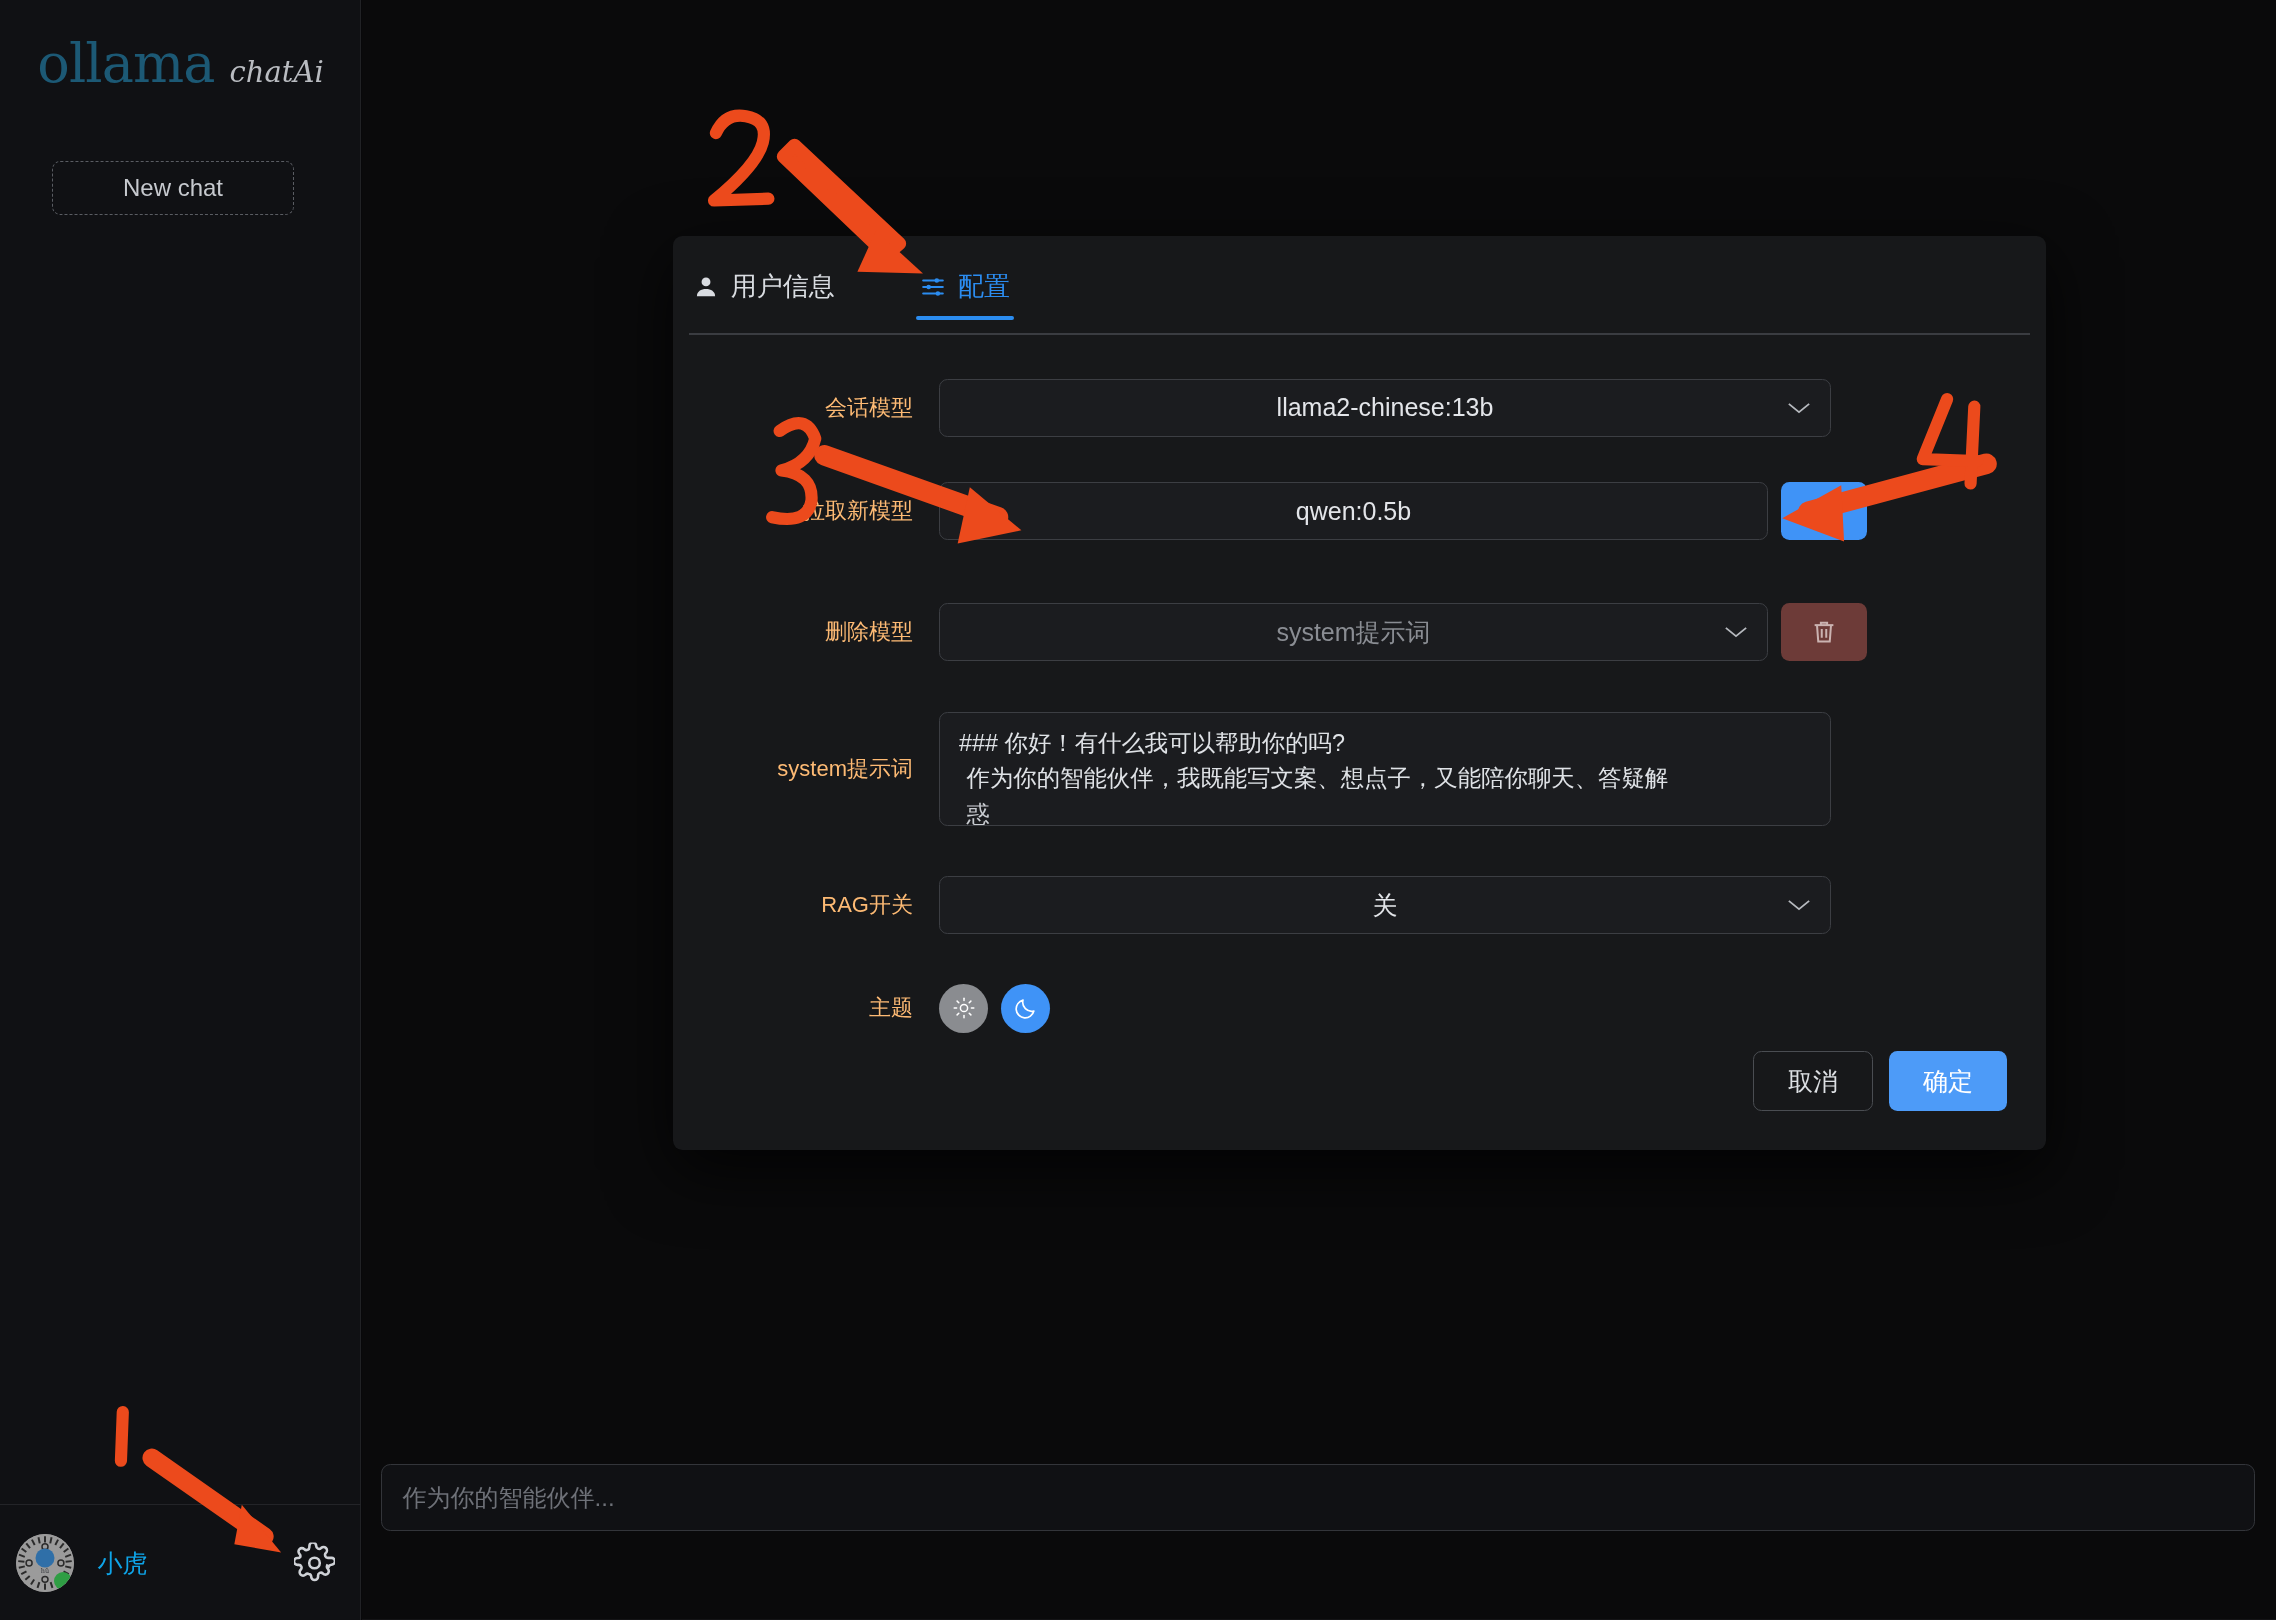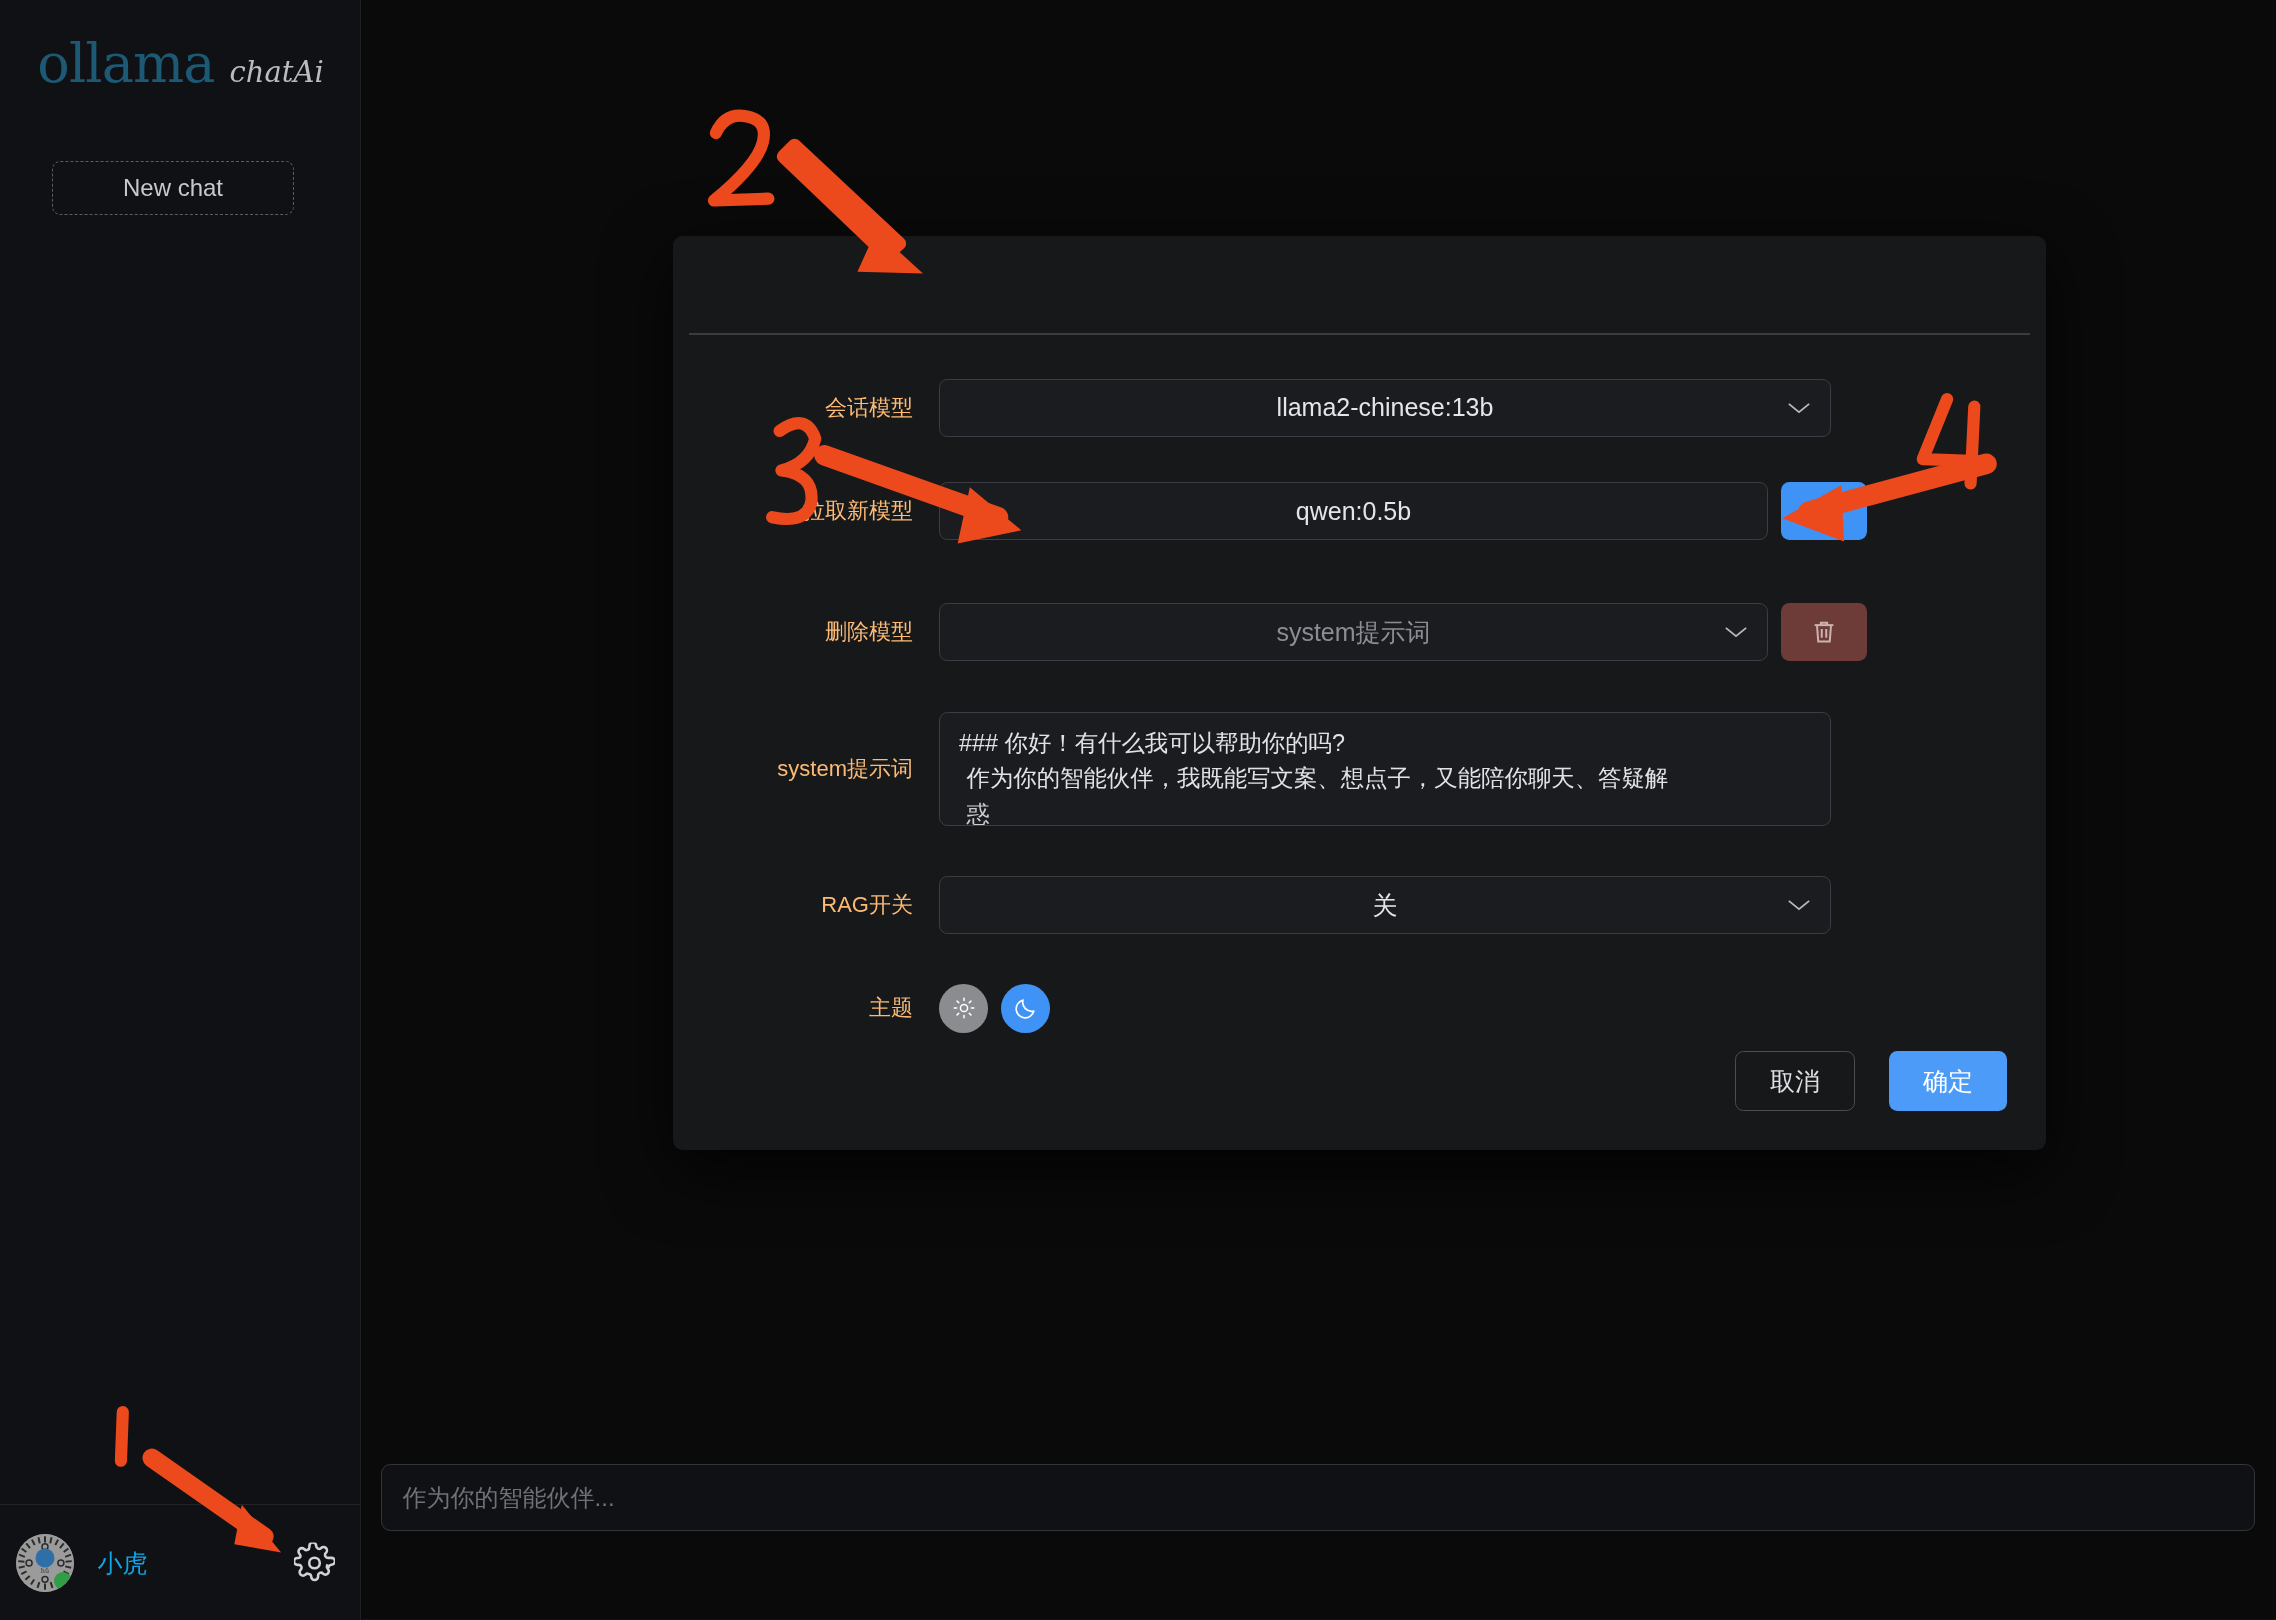--- a/index.html
+++ b/index.html
@@ -167,21 +167,21 @@
 
   .theme-dot {
     width: 49px; height: 49px; border-radius: 50%;
     display:flex; align-items:center; justify-content:center; cursor:pointer;
   }
   .theme-dot.light { background: #8a8c90; }
   .theme-dot.dark  { background: #3f93f7; }
 
   .footer {
     position: absolute; right: 39px; bottom: 39px;
-    display: flex; gap: 34px; align-items: center; text-align: center;
+    display: flex; gap: 16px; align-items: center; text-align: center;
   }
   .btn {
     height: 60px; padding: 0 34px; border-radius: 8.4px;
     font-size: 25px; cursor: pointer; display:flex; align-items:center;
     justify-content:center; font-family:"Liberation Sans", sans-serif;
   }
   .btn.ghost { background: #17181a; border: 0.9px solid #4a4d52; color: #dde0e4; }
   .btn.primary { background: #4d9bf8; border: none; color: #ffffff; }
   svg.overlay { position: absolute; left:0; top:0; width:2277px; height:1621px; pointer-events:none; }
 </style>
@@ -256,20 +256,44 @@
     <div class="composer-wrap">
       <div class="composer">
         <span class="composer-ph">作为你的智能伙伴...</span>
       </div>
     </div>
     <div class="main-bottom-line"></div>
   </div>
 
   <div class="dialog">
 
+    <div class="tabs">
+      <div class="tab">
+        <svg width="26" height="26" viewBox="0 0 24 24" fill="#d9dce1">
+          <circle cx="12" cy="7.3" r="4.1"></circle>
+          <path d="M3.6 20.5c0-4.2 3.8-6.6 8.4-6.6s8.4 2.4 8.4 6.6z"></path>
+        </svg>
+        <span>用户信息</span>
+      </div>
+
+      <div class="tab-gap"></div>
+
+      <div class="tab active">
+        <svg width="26" height="26" viewBox="0 0 24 24" fill="none" stroke="#2b8cf0" stroke-width="2" stroke-linecap="round">
+          <line x1="3" y1="6" x2="21" y2="6"></line>
+            <circle cx="15.5" cy="6" r="2.1" fill="#2b8cf0" stroke="none"></circle>
+          <line x1="3" y1="12" x2="21" y2="12"></line>
+            <circle cx="8" cy="12" r="2.1" fill="#2b8cf0" stroke="none"></circle>
+          <line x1="3" y1="18" x2="21" y2="18"></line>
+            <circle cx="16.5" cy="18" r="2.1" fill="#2b8cf0" stroke="none"></circle>
+        </svg>
+        <span>配置</span>
+        <div class="tab-underline"></div>
+      </div>
+    </div>
     <div class="tabs-rule"></div>
 
     <div class="form">
 
       <div class="row" style="height:81px;">
         <div class="row-label">会话模型</div>
         <div class="ctl">
           <div class="field sel">
             <span>llama2-chinese:13b</span>
             <svg class="chev" viewBox="0 0 26 15" fill="none" stroke="#b6b9be" stroke-width="2">

